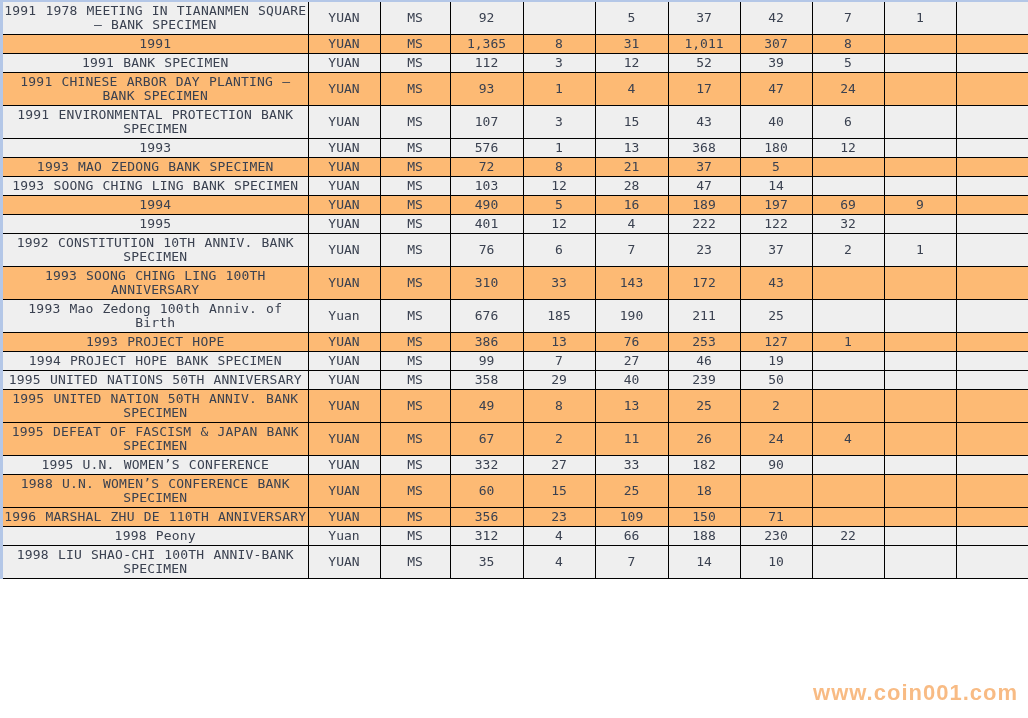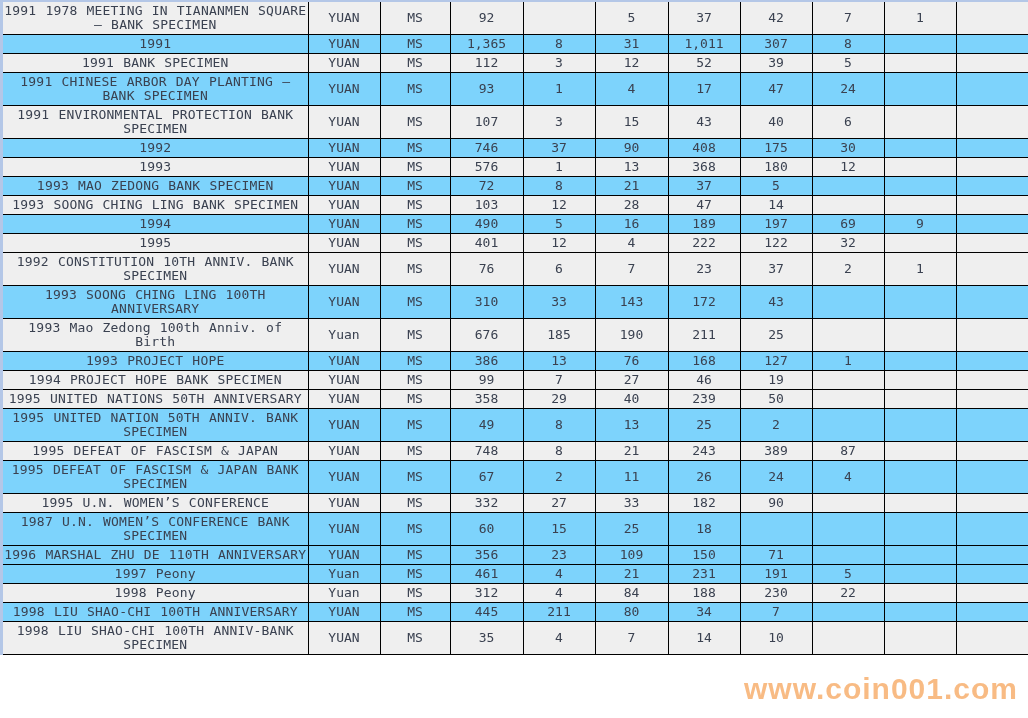--- a/index.html
+++ b/index.html
@@ -27,34 +27,34 @@
     font-size: 13px;
     line-height: 14px;
     padding: 2px 1px;
     color: var(--num-color, #3A4150);
     overflow: hidden;
     word-wrap: break-word;
   }
   table.census tr:first-child td { border-top: none; }
   table.census td:first-child { border-left: none; }
   table.census tr.odd  { background: var(--row-gray, #EFEFEF); }
-  table.census tr.even { background: #7dd3fc; }
+  table.census tr.even { background: #fdba74; }
   td.desc {
     color: var(--desc-color, #5E6D96);
     word-spacing: 1px;
     letter-spacing: 0.2px;
     padding: 2px 4px;
   }
   .watermark {
     position: absolute;
     right: 10px;
     bottom: 12px;
     font-family: "Liberation Sans", sans-serif;
     font-weight: bold;
-    font-size: 30px;
+    font-size: 22px;
     letter-spacing: 1px;
     color: var(--wm-color, #F6A55C);
     opacity: 0.75;
     pointer-events: none;
     z-index: 5;
   }
 </style>
 </head>
 <body>
 
@@ -132,33 +132,20 @@
           <td>MS</td>
           <td>107</td>
           <td>3</td>
           <td>15</td>
           <td>43</td>
           <td>40</td>
           <td>6</td>
           <td></td>
           <td></td>
         </tr>
-        <tr class="even">
-          <td class="desc">1992</td>
-          <td>YUAN</td>
-          <td>MS</td>
-          <td>746</td>
-          <td>37</td>
-          <td>90</td>
-          <td>408</td>
-          <td>175</td>
-          <td>30</td>
-          <td></td>
-          <td></td>
-        </tr>
         <tr class="odd">
           <td class="desc">1993</td>
           <td>YUAN</td>
           <td>MS</td>
           <td>576</td>
           <td>1</td>
           <td>13</td>
           <td>368</td>
           <td>180</td>
           <td>12</td>
@@ -256,21 +243,21 @@
           <td></td>
           <td></td>
         </tr>
         <tr class="even">
           <td class="desc">1993 PROJECT HOPE</td>
           <td>YUAN</td>
           <td>MS</td>
           <td>386</td>
           <td>13</td>
           <td>76</td>
-          <td>168</td>
+          <td>253</td>
           <td>127</td>
           <td>1</td>
           <td></td>
           <td></td>
         </tr>
         <tr class="odd">
           <td class="desc">1994 PROJECT HOPE BANK SPECIMEN</td>
           <td>YUAN</td>
           <td>MS</td>
           <td>99</td>
@@ -301,33 +288,20 @@
           <td>MS</td>
           <td>49</td>
           <td>8</td>
           <td>13</td>
           <td>25</td>
           <td>2</td>
           <td></td>
           <td></td>
           <td></td>
         </tr>
-        <tr class="odd">
-          <td class="desc">1995 DEFEAT OF FASCISM &amp; JAPAN</td>
-          <td>YUAN</td>
-          <td>MS</td>
-          <td>748</td>
-          <td>8</td>
-          <td>21</td>
-          <td>243</td>
-          <td>389</td>
-          <td>87</td>
-          <td></td>
-          <td></td>
-        </tr>
         <tr class="even">
           <td class="desc">1995 DEFEAT OF FASCISM &amp; JAPAN BANK SPECIMEN</td>
           <td>YUAN</td>
           <td>MS</td>
           <td>67</td>
           <td>2</td>
           <td>11</td>
           <td>26</td>
           <td>24</td>
           <td>4</td>
@@ -341,21 +315,21 @@
           <td>332</td>
           <td>27</td>
           <td>33</td>
           <td>182</td>
           <td>90</td>
           <td></td>
           <td></td>
           <td></td>
         </tr>
         <tr class="even">
-          <td class="desc">1987 U.N. WOMEN’S CONFERENCE BANK SPECIMEN</td>
+          <td class="desc">1988 U.N. WOMEN’S CONFERENCE BANK SPECIMEN</td>
           <td>YUAN</td>
           <td>MS</td>
           <td>60</td>
           <td>15</td>
           <td>25</td>
           <td>18</td>
           <td></td>
           <td></td>
           <td></td>
           <td></td>
@@ -366,56 +340,30 @@
           <td>MS</td>
           <td>356</td>
           <td>23</td>
           <td>109</td>
           <td>150</td>
           <td>71</td>
           <td></td>
           <td></td>
           <td></td>
         </tr>
-        <tr class="even">
-          <td class="desc">1997 Peony</td>
-          <td>Yuan</td>
-          <td>MS</td>
-          <td>461</td>
-          <td>4</td>
-          <td>21</td>
-          <td>231</td>
-          <td>191</td>
-          <td>5</td>
-          <td></td>
-          <td></td>
-        </tr>
         <tr class="odd">
           <td class="desc">1998 Peony</td>
           <td>Yuan</td>
           <td>MS</td>
           <td>312</td>
           <td>4</td>
-          <td>84</td>
+          <td>66</td>
           <td>188</td>
           <td>230</td>
           <td>22</td>
-          <td></td>
-          <td></td>
-        </tr>
-        <tr class="even">
-          <td class="desc">1998 LIU SHAO-CHI 100TH ANNIVERSARY</td>
-          <td>YUAN</td>
-          <td>MS</td>
-          <td>445</td>
-          <td>211</td>
-          <td>80</td>
-          <td>34</td>
-          <td>7</td>
-          <td></td>
           <td></td>
           <td></td>
         </tr>
         <tr class="odd">
           <td class="desc">1998 LIU SHAO-CHI 100TH ANNIV-BANK SPECIMEN</td>
           <td>YUAN</td>
           <td>MS</td>
           <td>35</td>
           <td>4</td>
           <td>7</td>

